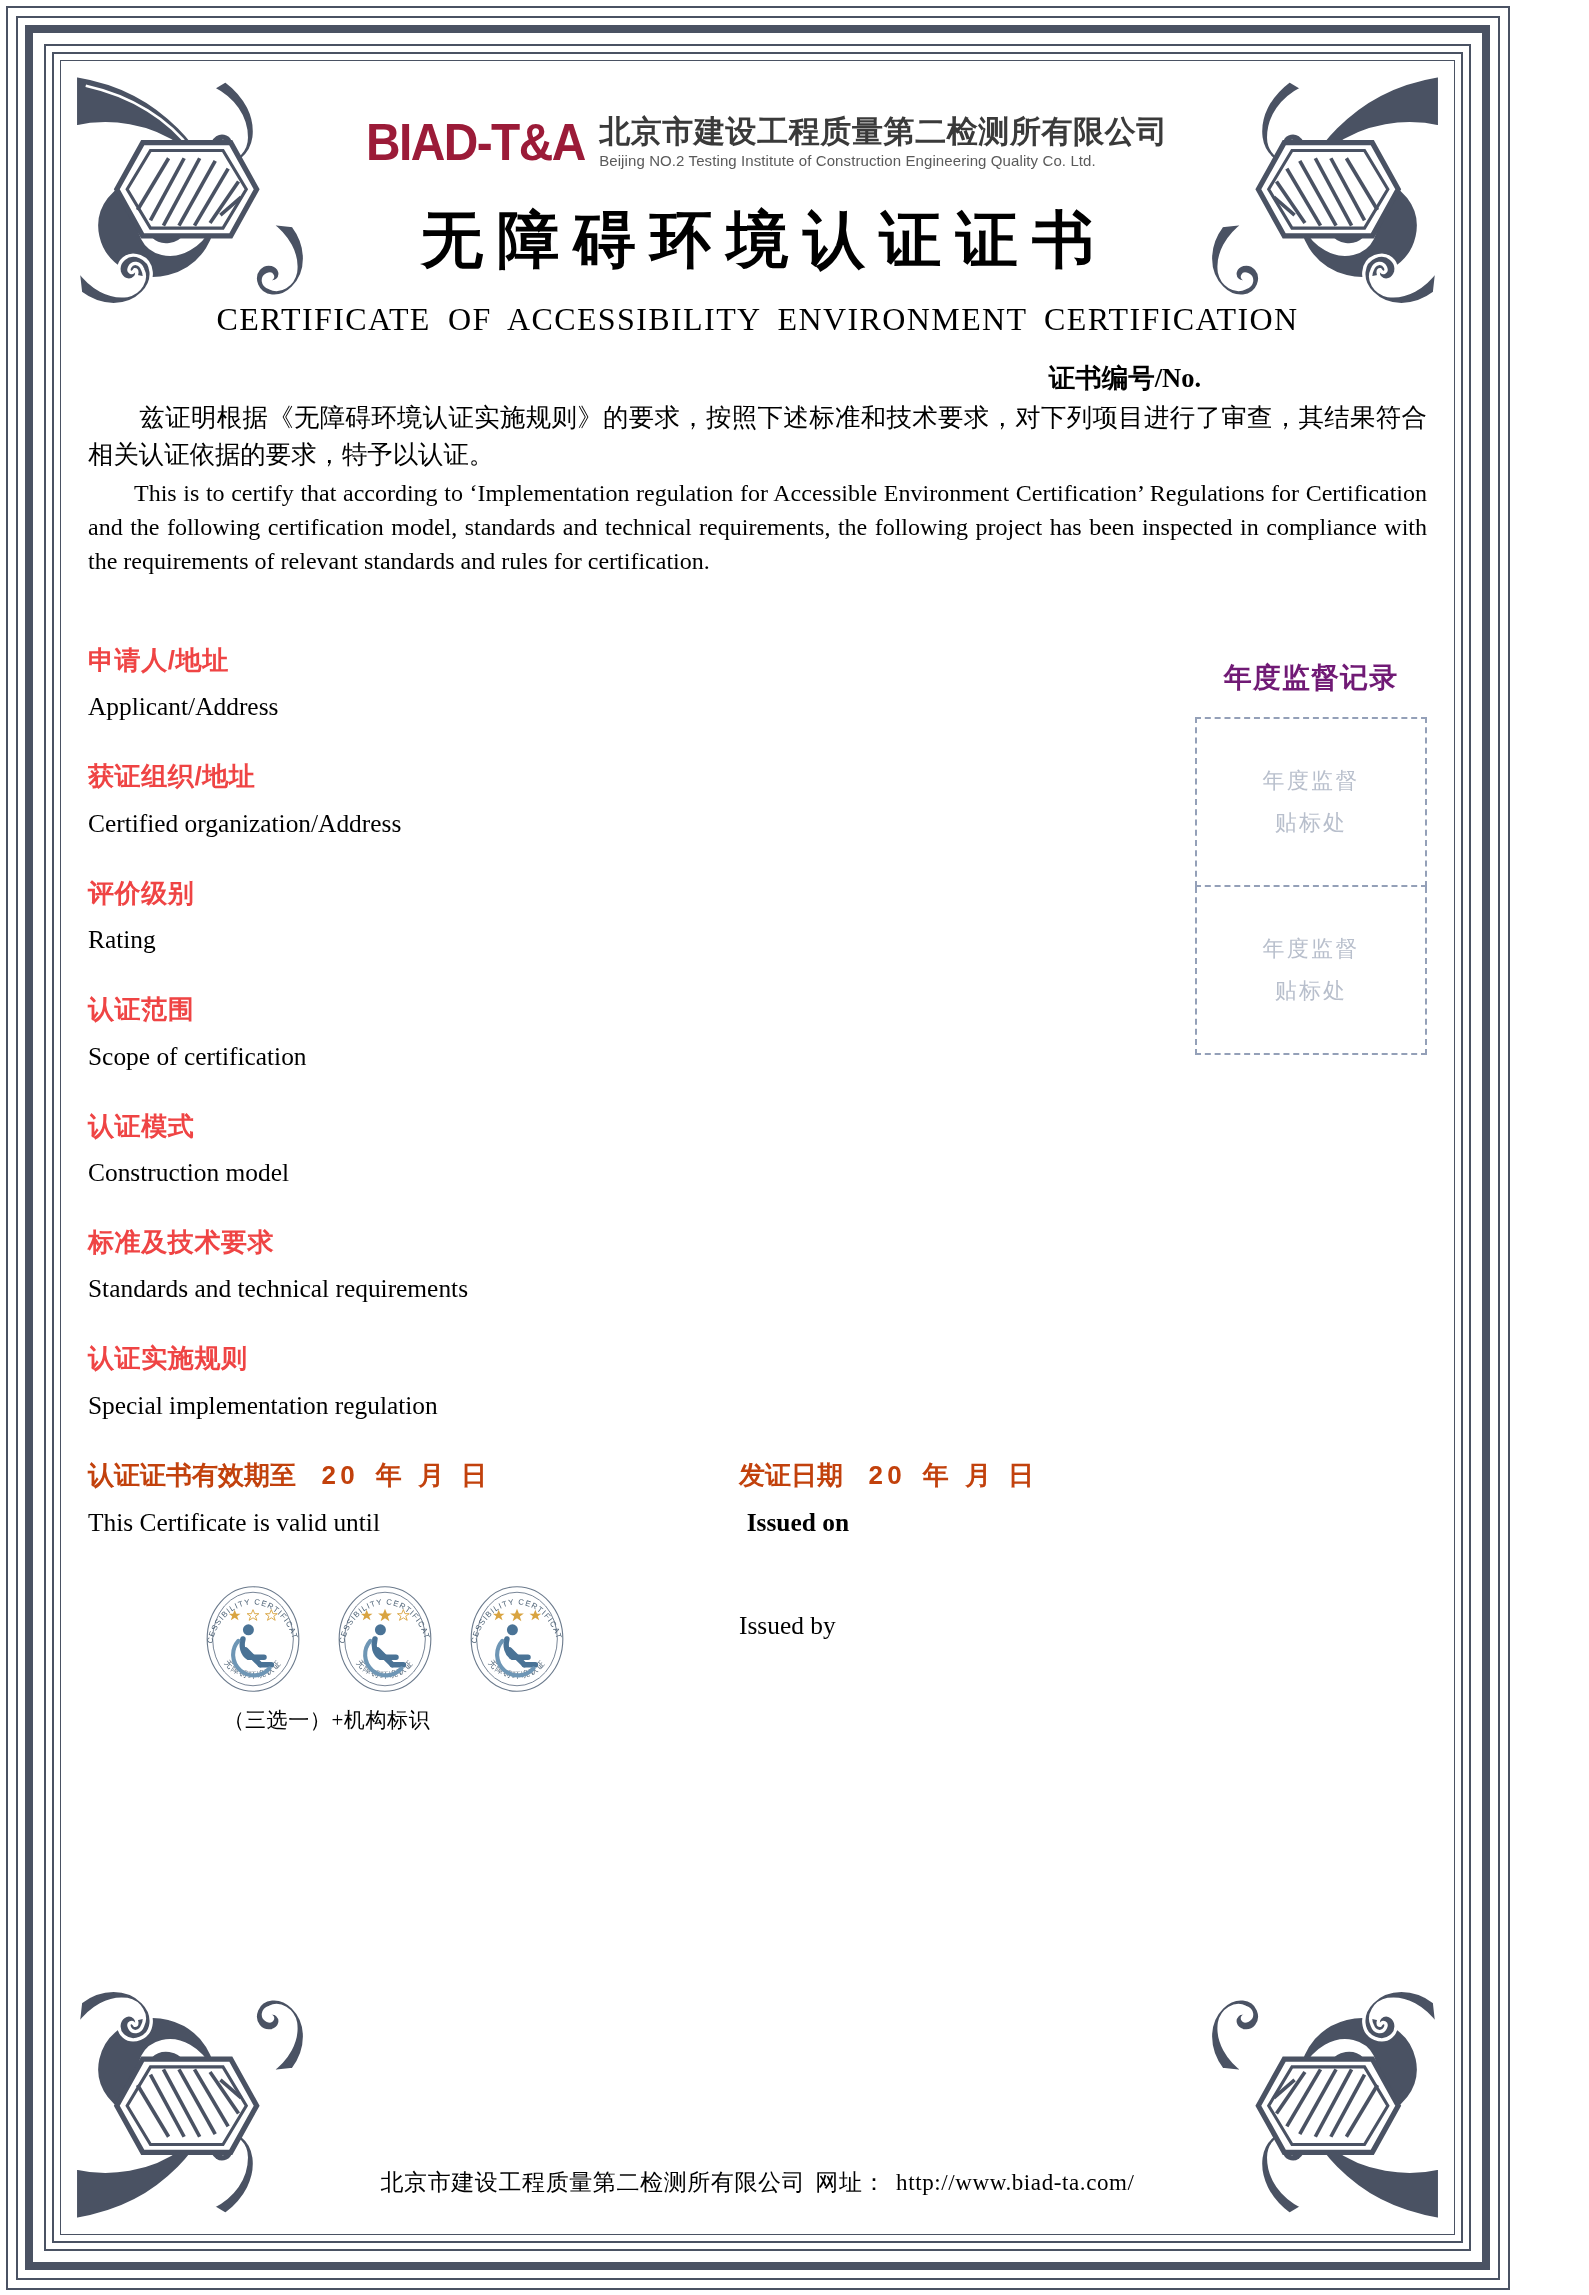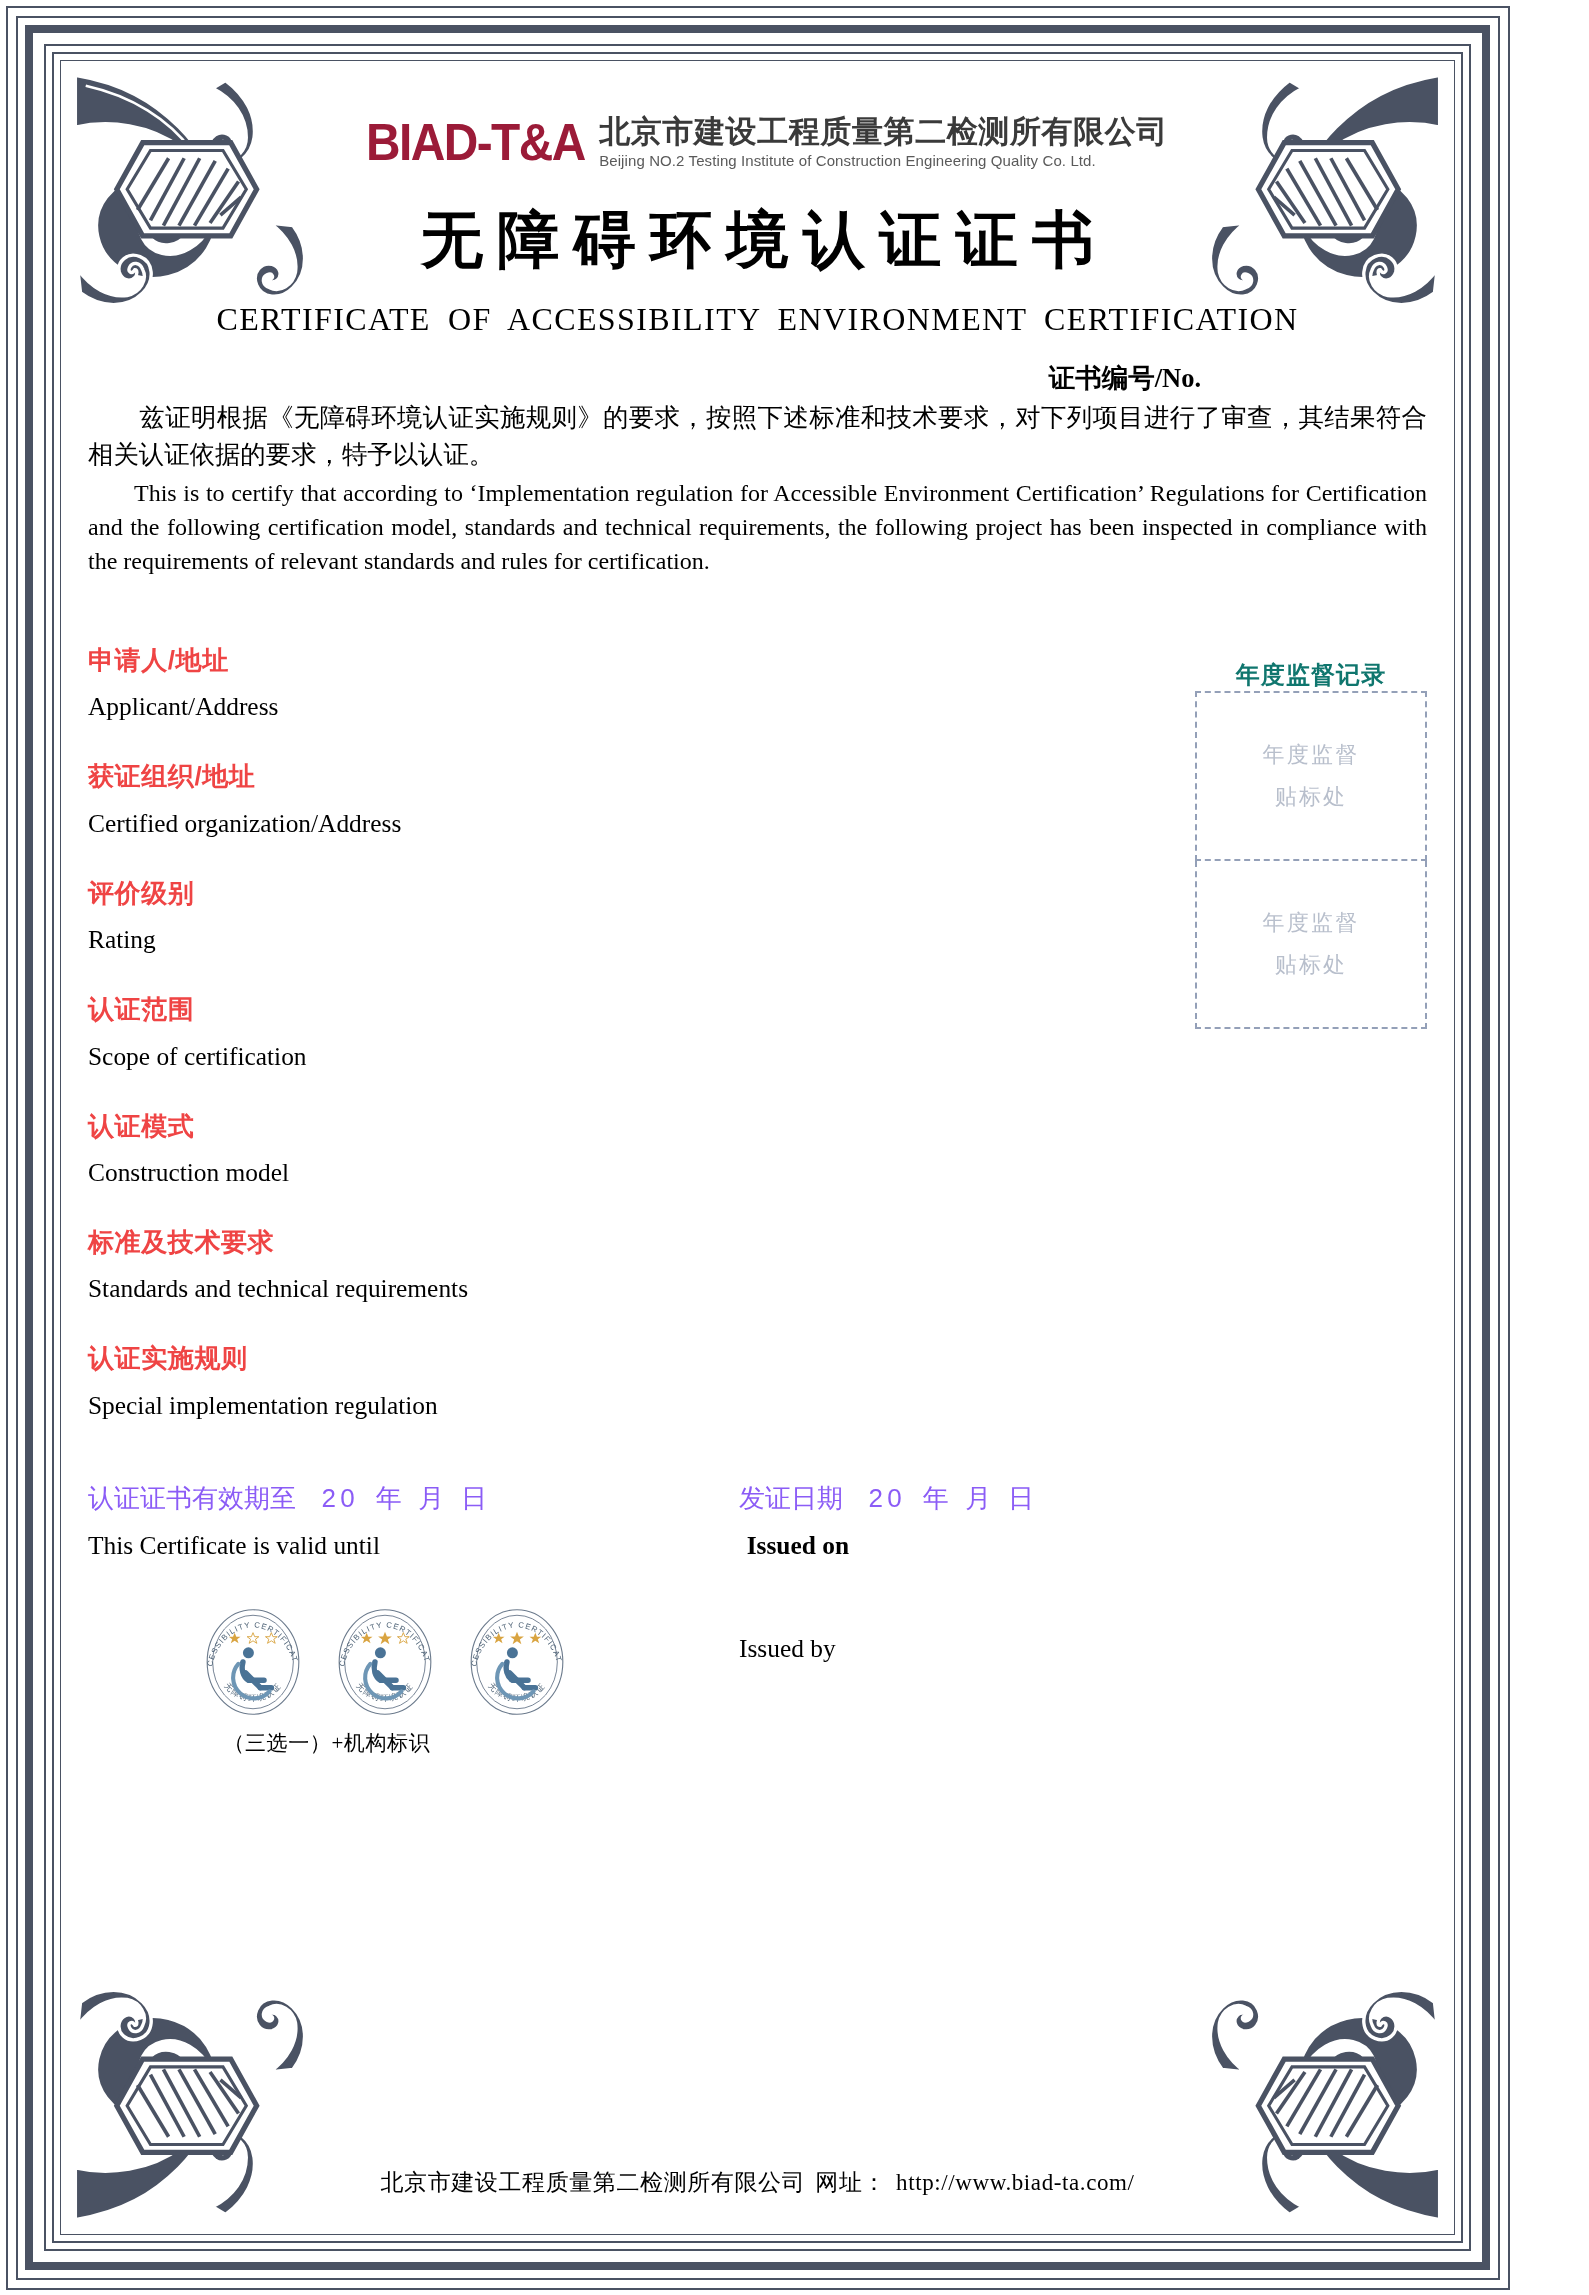--- a/index.html
+++ b/index.html
@@ -167,23 +167,24 @@
   .supervision {
     position: absolute;
     right: 0px;
     top: 15.5px;
     width: 232px;
     text-align: center;
   }
   .sup-title {
     font-family: "Liberation Sans", "DejaVu Sans", sans-serif;
     font-weight: bold;
-    font-size: 24px;
-    color: #0f766e;
+    font-size: 28px;
+    color: #701a75;
     letter-spacing: 1.1px;
+    margin-bottom: 20px;
   }
   .sup-box {
     border: 2.8px dashed #94a0b8;
     height: 166px;
     display: flex;
     flex-direction: column;
     align-items: center;
     justify-content: center;
     gap: 12px;
   }
@@ -196,25 +197,24 @@
 
   
   .dates {
     display: flex;
     margin-top: 20px;
   }
   .date-block { }
   .date-block.left { width: 651px; }
   .date-cn {
     font-family: "Liberation Sans", "DejaVu Sans", sans-serif;
-    font-weight: normal;
+    font-weight: bold;
     font-size: 26px;
-    color: #8b5cf6;
+    color: #c2410c;
     white-space: nowrap;
-    margin-top: 23px;
   }
   .date-cn .yy { margin-left: 25.4px; letter-spacing: 4.4px; }
   .date-cn .unit { margin-left: 16.6px; }
   .date-en {
     font-size: 25.4px;
     color: #000;
     margin-top: 15.5px;
   }
   .date-en.pad { padding-left: 7.7px; font-weight: bold; }
 

